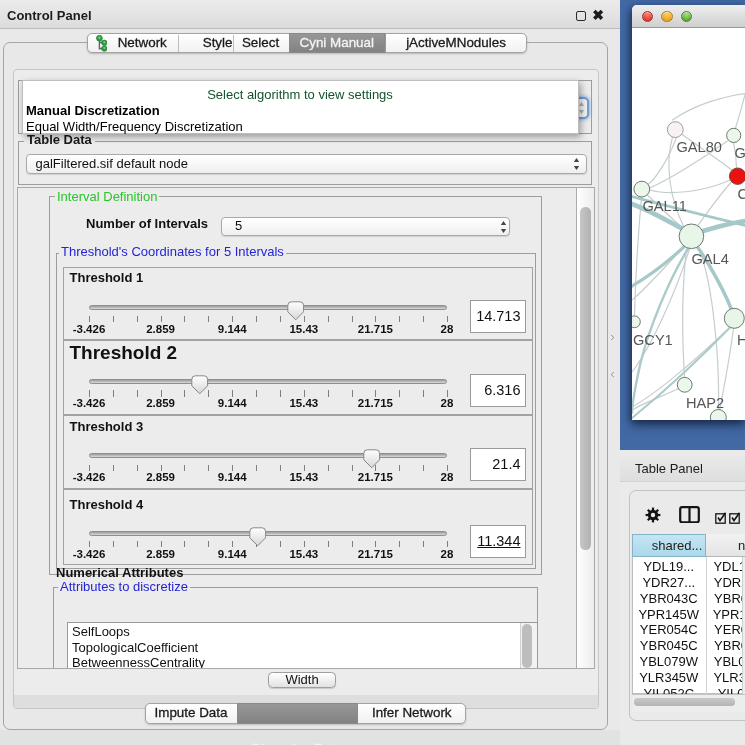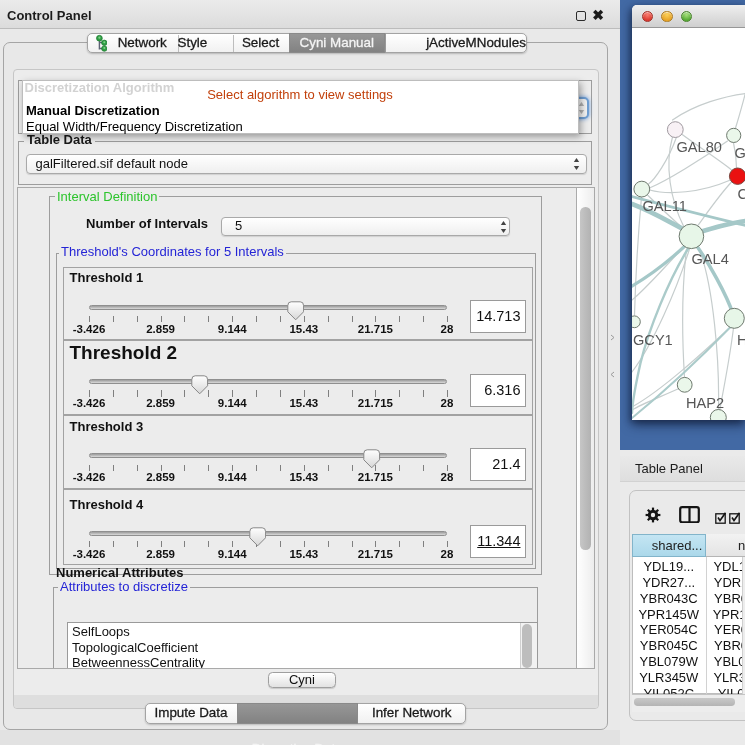--- a/index.html
+++ b/index.html
@@ -15,24 +15,24 @@
 <div class="abs" style="left:0;top:730px;width:620px;height:15px;background:#e2e2e2;"></div>
 <div class="abs" style="left:2.5px;top:42px;width:605px;height:688px;border:1px solid #a5a5a5;border-radius:7px;background:#e8e8e8;"></div>
 <div class="abs" style="left:12.5px;top:69px;width:586px;height:639.5px;border:1px solid #c6c6c6;border-radius:4px;background:#ececec;"></div>
 <div class="abs" style="left:13.5px;top:694.5px;width:584px;height:13px;background:#dedede;border-radius:0 0 4px 4px;"></div>
 <div class="abs" style="left:86.5px;top:32.8px;width:440.5px;height:20.4px;border:1px solid #a3a3a3;border-radius:5px;box-shadow:0 1px 2px rgba(0,0,0,0.22);background:linear-gradient(#ffffff,#f1f1f1);"></div>
 <div class="abs" style="left:288.5px;top:32.8px;width:96.5px;height:20.4px;background:linear-gradient(#979797,#828282);border:1px solid #8a8a8a;"></div>
 <div class="abs" style="left:177.5px;top:34.5px;width:1px;height:17px;background:#bdbdbd;"></div>
 <div class="abs" style="left:232.5px;top:34.5px;width:1px;height:17px;background:#bdbdbd;"></div>
 <div class="abs" style="left:385px;top:32.8px;width:1px;height:20.4px;background:#9a9a9a;"></div>
 <div class="abs" style="left:107px;top:32.8px;width:70.5px;height:20.4px;line-height:20.4px;text-align:center;font-size:13.4px;color:#1a1a1a;-webkit-text-stroke:0.3px #1a1a1a;">Network</div>
-<div class="abs" style="left:177.5px;top:32.8px;width:55.0px;height:20.4px;line-height:20.4px;text-align:left;font-size:13.4px;color:#1a1a1a;-webkit-text-stroke:0.3px #1a1a1a;">Style</div>
+<div class="abs" style="left:177.5px;top:32.8px;width:55.0px;height:20.4px;line-height:20.4px;text-align:right;font-size:13.4px;color:#1a1a1a;-webkit-text-stroke:0.3px #1a1a1a;">Style</div>
 <div class="abs" style="left:232.5px;top:32.8px;width:56.0px;height:20.4px;line-height:20.4px;text-align:center;font-size:13.4px;color:#1a1a1a;-webkit-text-stroke:0.3px #1a1a1a;">Select</div>
 <div class="abs" style="left:288.5px;top:32.8px;width:96.5px;height:20.4px;line-height:20.4px;text-align:center;font-size:13.4px;color:#f4f4f4;-webkit-text-stroke:0.3px #f4f4f4;">Cyni Manual</div>
-<div class="abs" style="left:405px;top:32.8px;width:142px;height:26px;line-height:20.4px;text-align:center;font-size:13.4px;color:#1a1a1a;-webkit-text-stroke:0.3px #1a1a1a;">jActiveMNodules</div>
+<div class="abs" style="left:385px;top:32.8px;width:142px;height:26px;line-height:20.4px;text-align:center;font-size:13.4px;color:#1a1a1a;-webkit-text-stroke:0.3px #1a1a1a;">jActiveMNodules</div>
 <div class="abs" style="left:93px;top:34px;width:14px;height:18px;"><svg width="14" height="18" viewBox="0 0 14 18">
 <path d="M6.4 4.5 V15.5 M6.4 8.5 H11.3 M6.4 14.5 H11.3" stroke="#5b6273" stroke-width="1.4" fill="none"></path>
 <circle cx="6.4" cy="4.2" r="2.9" fill="#2f9e44" stroke="#1e7a30" stroke-width="0.7"></circle>
 <circle cx="11.3" cy="8.8" r="2.7" fill="#2f9e44" stroke="#1e7a30" stroke-width="0.7"></circle>
 <circle cx="11.3" cy="14.6" r="2.7" fill="#2f9e44" stroke="#1e7a30" stroke-width="0.7"></circle>
 <circle cx="6.4" cy="3.7" r="1.1" fill="#7fd38a"></circle>
         <circle cx="11.3" cy="8.3" r="1.0" fill="#7fd38a"></circle>
         <circle cx="11.3" cy="14.1" r="1.0" fill="#7fd38a"></circle>
 </svg></div>
 <div class="abs" style="left:17.5px;top:79.5px;width:574.5px;height:54px;border:1px solid #9d9d9d;"></div>
@@ -215,29 +215,28 @@
 <div class="abs" style="left:58px;top:579.8px;height:14px;padding:0 2px;background:#ececec;font-size:13px;color:#2424d6;line-height:14px;">Attributes to discretize</div>
 <div class="abs" style="left:56px;top:566px;width:220px;height:14px;font-size:13px;font-weight:700;color:#111;line-height:14px;">Numerical Attributes</div>
 <div class="abs" style="left:66.5px;top:621.5px;width:471px;height:46px;background:#fff;border:1px solid #9a9a9a;border-bottom:none;overflow:hidden;">
       <div class="abs" style="left:4.5px;top:1.3px;width:300px;height:15px;font-size:13px;color:#111;line-height:15px;">SelfLoops</div>
       <div class="abs" style="left:4.5px;top:17.0px;width:300px;height:15px;font-size:13px;color:#111;line-height:15px;">TopologicalCoefficient</div>
       <div class="abs" style="left:4.5px;top:32.7px;width:300px;height:15px;font-size:13px;color:#111;line-height:15px;">BetweennessCentrality</div>
     </div>
 <div class="abs" style="left:519.5px;top:622.5px;width:17px;height:45.5px;background:#f2f2f2;border-left:1px solid #d0d0d0;"></div>
 <div class="abs" style="left:521.5px;top:623.5px;width:10.5px;height:44px;border-radius:5px;background:#bdbdbd;"></div>
 <div class="abs" style="left:268px;top:671.5px;width:68px;height:16.5px;border:1px solid #9f9f9f;border-radius:4.5px;background:linear-gradient(#ffffff,#e2e2e2);box-shadow:0 1px 1px rgba(0,0,0,0.15);"></div>
-<div class="abs" style="left:268px;top:671.5px;width:68px;height:16.5px;line-height:16.5px;text-align:center;font-size:13px;color:#111;">Cyni</div>
+<div class="abs" style="left:268px;top:671.5px;width:68px;height:16.5px;line-height:16.5px;text-align:center;font-size:13px;color:#111;">Width</div>
 <div class="abs" style="left:145px;top:703px;width:321px;height:20.5px;background:linear-gradient(#ffffff,#f1f1f1);border:1px solid #a3a3a3;border-radius:5px;box-shadow:0 1px 2px rgba(0,0,0,0.2);"></div>
 <div class="abs" style="left:237px;top:703px;width:120.5px;height:20.5px;background:linear-gradient(#979797,#828282);border:1px solid #8a8a8a;"></div>
 <div class="abs" style="left:145px;top:703px;width:92px;height:20.5px;line-height:20.5px;text-align:center;font-size:13.4px;color:#1a1a1a;-webkit-text-stroke:0.3px #1a1a1a;">Impute Data</div>
 <div class="abs" style="left:237px;top:703px;width:120.5px;height:20.5px;line-height:20.5px;text-align:center;font-size:13.4px;color:#f4f4f4;margin-top:36px;-webkit-text-stroke:0.3px #f4f4f4;">Discretize Data</div>
 <div class="abs" style="left:357.5px;top:703px;width:108.5px;height:20.5px;line-height:20.5px;text-align:center;font-size:13.4px;color:#1a1a1a;-webkit-text-stroke:0.3px #1a1a1a;">Infer Network</div>
 <div class="abs" style="left:21.5px;top:79.5px;width:557px;height:54.5px;background:#fff;border:1px solid #bdbdbd;box-shadow:2px 3px 7px rgba(0,0,0,0.35);"></div>
-<div class="abs" style="left:24.5px;top:81px;width:300px;height:14px;line-height:14px;font-size:13px;font-weight:700;color:#d2d2d2;">Discretization Algorithm</div>
-<div class="abs" style="left:21.5px;top:87px;width:557px;height:15px;line-height:15px;text-align:center;font-size:13px;color:#c2410c;">Select algorithm to view settings</div>
+<div class="abs" style="left:21.5px;top:87px;width:557px;height:15px;line-height:15px;text-align:center;font-size:13px;color:#14532d;">Select algorithm to view settings</div>
 <div class="abs" style="left:26px;top:103px;width:400px;height:15px;line-height:15px;font-size:13px;font-weight:700;color:#000;">Manual Discretization</div>
 <div class="abs" style="left:26px;top:119px;width:400px;height:15px;line-height:15px;font-size:13px;color:#000;">Equal Width/Frequency Discretization</div>
 <div class="abs" style="left:620px;top:0;width:125px;height:450px;background:#4269a4;"></div>
 <div class="abs" style="left:609.5px;top:327px;width:5px;height:7px;"><svg width="5" height="7">
         <path d="M1 1 L4 3.5 L1 6" stroke="#9a9a9a" stroke-width="1" fill="none"></path>
       </svg></div>
 <div class="abs" style="left:609.5px;top:364px;width:5px;height:7px;"><svg width="5" height="7">
         <path d="M4 1 L1 3.5 L4 6" stroke="#9a9a9a" stroke-width="1" fill="none"></path>
       </svg></div>
 <div class="abs" style="left:631.5px;top:5px;width:113.5px;height:415px;border-radius:5px 0 0 0;box-shadow:0 5px 11px rgba(10,18,42,0.6), -2px 2px 6px rgba(10,18,42,0.35);background:#fff;"></div>

